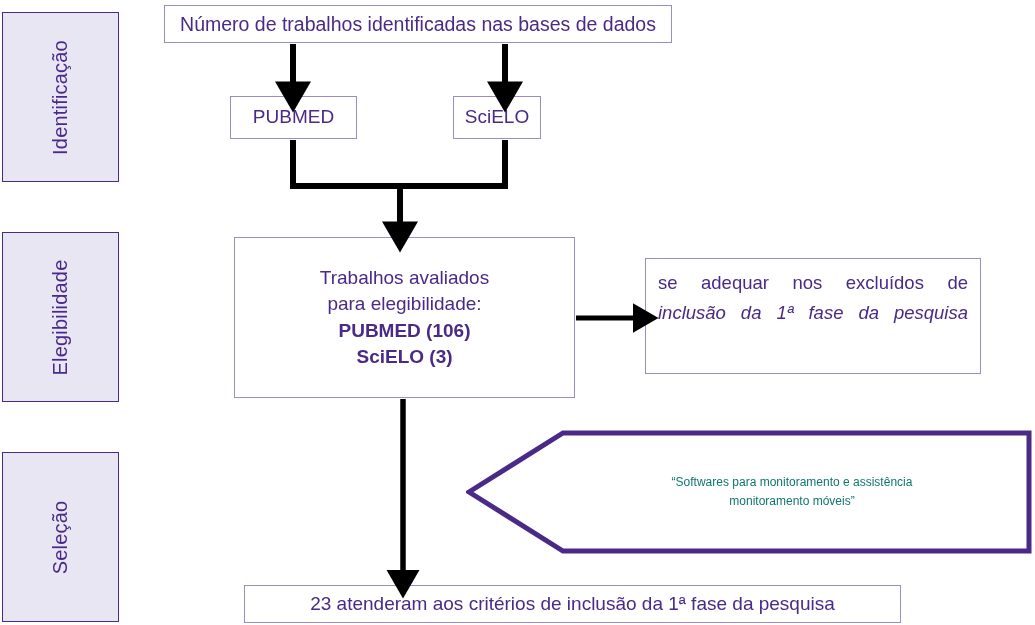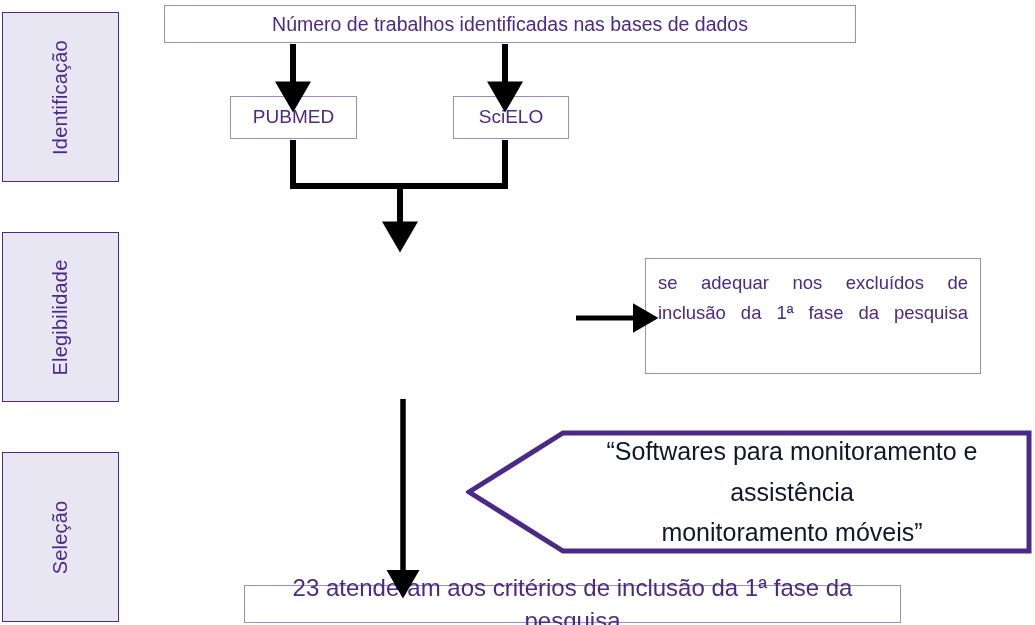--- a/index.html
+++ b/index.html
@@ -65,27 +65,28 @@
     padding: 9px 12px 8px 12px;
     line-height: 1.62;
     font-size: 18.5px;
   }
   .node.justified .line {
     text-align: justify;
     text-align-last: justify;
   }
   .node.justified .line.last {
     text-align-last: justify;
+    font-style: italic;
   }
 
   
   .callout {
     position: absolute;
-    color: #0f172a;
-    font-size: 25px;
+    color: #0f766e;
+    font-size: 12px;
     line-height: 1.62;
     text-align: center;
   }
   .callout svg {
     position: absolute;
     left: 0;
     top: 0;
   }
   .callout .callout-text {
     position: absolute;
@@ -119,49 +120,55 @@
   </div>
 
   <div class="phase-box" style="left:2px; top:232px; width:117px; height:170px;">
     <span class="phase-label">Elegibilidade</span>
   </div>
 
   <div class="phase-box" style="left:2px; top:452px; width:117px; height:170px;">
     <span class="phase-label">Seleção</span>
   </div>
 
-  <div class="node" style="left:164px; top:5px; width:692px; height:38px; font-size:19.5px;">
+  <div class="node" style="left:164px; top:5px; width:508px; height:38px; font-size:19.5px;">
     <span class="line">Número de trabalhos identificadas nas bases de dados</span>
   </div>
 
   <div class="node" style="left:230px; top:96px; width:127px; height:43px;">
     <span class="line">PUBMED</span>
   </div>
 
-  <div class="node" style="left:453px; top:96px; width:116px; height:43px;">
+  <div class="node" style="left:453px; top:96px; width:88px; height:43px;">
     <span class="line">SciELO</span>
   </div>
 
+  <div class="node" style="left:234px; top:237px; width:341px; height:161px;">
+    <span class="line">Trabalhos avaliados</span>
+    <span class="line">para elegibilidade:</span>
+    <span class="line bold">PUBMED (106)</span>
+    <span class="line bold">SciELO (3)</span>
+  </div>
 
   <div class="node justified" style="left:645px; top:258px; width:336px; height:116px;">
     <span class="line">se adequar nos excluídos de</span>
     <span class="line last">inclusão da 1ª fase da pesquisa</span>
   </div>
 
   <div class="callout" style="left:466px; top:430px; width:566px; height:124px;">
     <svg width="566" height="124" viewBox="0 0 566 124">
       <polygon points="97,3 563,3 563,121 97,121 3,62" fill="#ffffff" stroke="#4a2a86" stroke-width="5" stroke-linejoin="miter"></polygon>
     </svg>
     <div class="callout-text">
       <span class="line">“Softwares para monitoramento e assistência</span>
       <span class="line">monitoramento móveis”</span>
     </div>
   </div>
 
-  <div class="node" style="left:244px; top:585px; width:657px; height:38px; font-size:24px;">
+  <div class="node" style="left:244px; top:585px; width:657px; height:38px; font-size:19px;">
     <span class="line">23 atenderam aos critérios de inclusão da 1ª fase da pesquisa</span>
   </div>
 
   <svg id="links" viewBox="0 0 1035 625">
     <defs>
       <marker id="arrowhead" markerWidth="7" markerHeight="7" refX="1.1" refY="3" orient="auto" markerUnits="strokeWidth">
         <polygon points="0,0 0,6 5.2,3" fill="#000000"></polygon>
       </marker>
     </defs>
 

